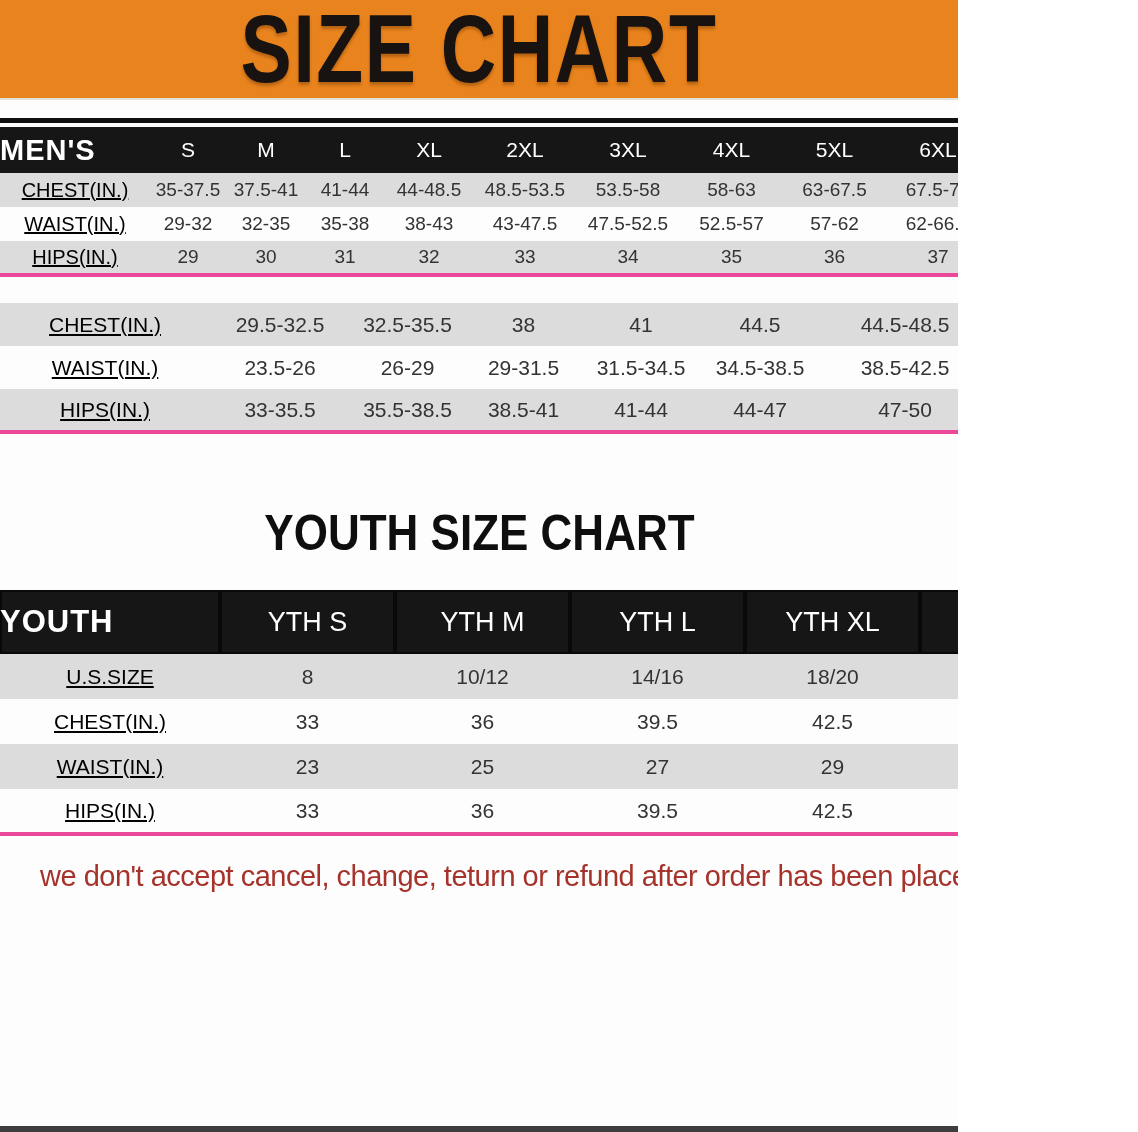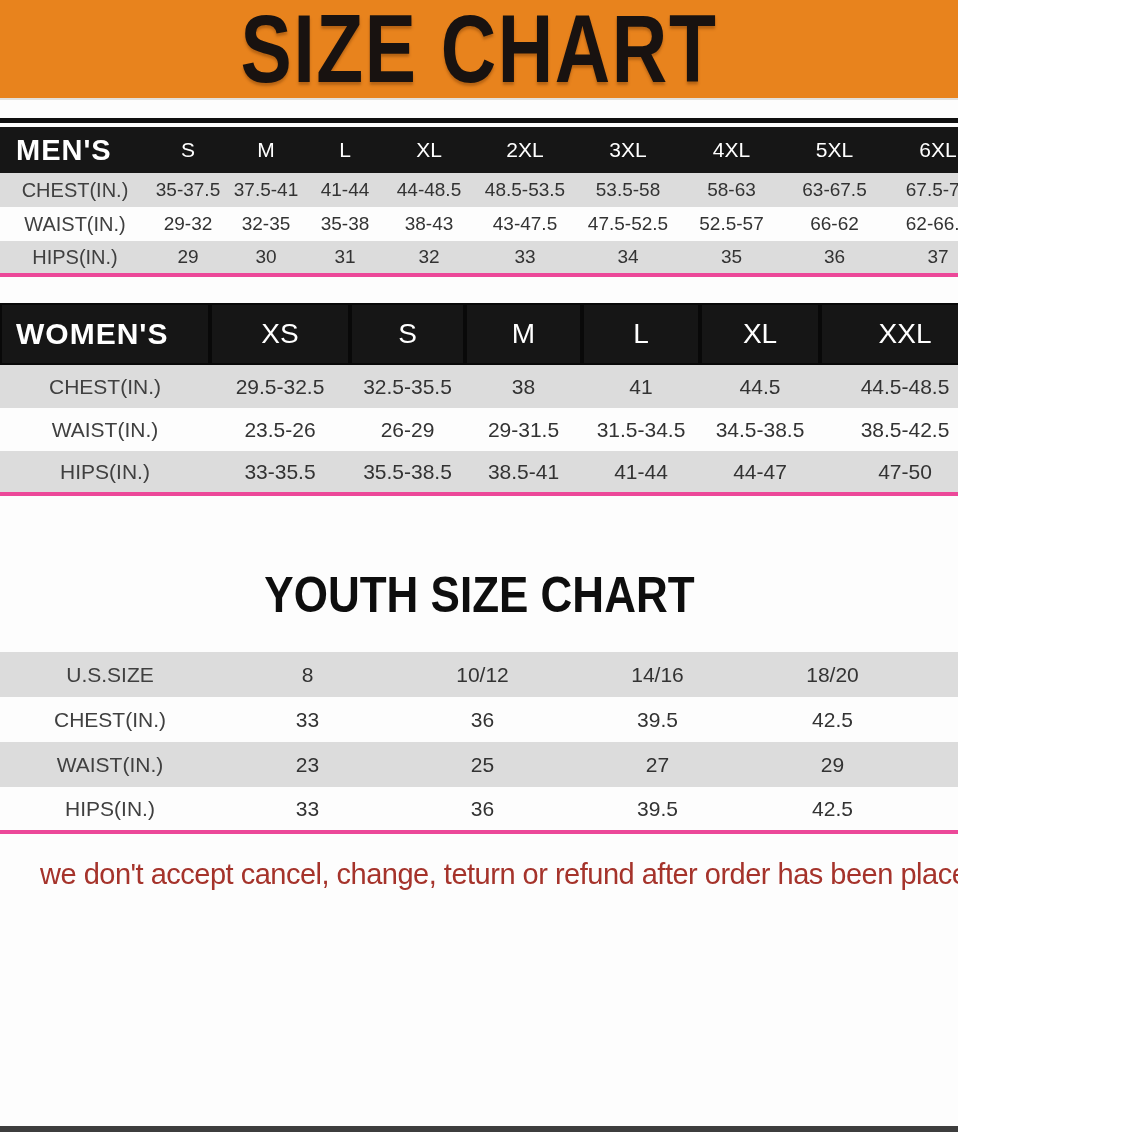--- a/index.html
+++ b/index.html
@@ -59,42 +59,41 @@
   th, td { overflow: hidden; white-space: nowrap; }
 
   .hdr-bar th {
     background: #161616;
     color: #ffffff;
     text-align: center;
     font-weight: normal;
   }
   .hdr-bar th.hdr-label {
     text-align: left;
-    padding-left: 16px;
     font-weight: bold;
   }
 
   .mens-wrap  { margin-top: 18px; }
   .mens  .hdr-bar th { height: 46px; font-size: 21px; }
   .mens  .hdr-bar th.hdr-label { font-size: 29px; letter-spacing: 1px; }
   .mens  td { height: 34px; font-size: 19px; }
   .mens  td.row-label { font-size: 20px; }
 
   .women-wrap { margin-top: 26px; }
   .women .hdr-bar th { height: 62px; font-size: 28px; box-shadow: inset 0 0 0 2px #090909; }
   .women .hdr-bar th.hdr-label { font-size: 30px; letter-spacing: 1px; }
   .women td { height: 43px; font-size: 21px; }
 
   .youth-wrap { margin-top: 28px; }
   .youth .hdr-bar th { height: 64px; font-size: 27px; box-shadow: inset 0 0 0 2px #090909; }
   .youth .hdr-bar th.hdr-label { font-size: 31px; letter-spacing: 1px; }
   .youth td { height: 45px; font-size: 21px; }
 
   td { text-align: center; color: #333333; }
-  td.row-label { color: #404040; }
+  td.row-label { color: #000000; text-decoration: underline; }
   tr.r-gray  td { background: #DCDCDC; }
   tr.r-white td { background: #fdfdfd; }
   tr:last-child td { border-bottom: 4px solid #ec4899; }
 
   
   .footer-note {
     margin-top: 17px;
     padding-left: 40px;
     padding-right: 24px;
     color: #A5332B;
@@ -166,21 +165,21 @@
       </tr>
       <tr class="r-white">
         <td class="row-label">WAIST(IN.)</td>
         <td>29-32</td>
         <td>32-35</td>
         <td>35-38</td>
         <td>38-43</td>
         <td>43-47.5</td>
         <td>47.5-52.5</td>
         <td>52.5-57</td>
-        <td>66-62</td>
+        <td>57-62</td>
         <td>62-66.5</td>
         <td></td>
       </tr>
       <tr class="r-gray">
         <td class="row-label">HIPS(IN.)</td>
         <td>29</td>
         <td>30</td>
         <td>31</td>
         <td>32</td>
         <td>33</td>
@@ -201,30 +200,20 @@
         <col style="width:210px">
           <col style="width:140px">
           <col style="width:115px">
           <col style="width:117px">
         <col style="width:118px">
           <col style="width:120px">
           <col style="width:170px">
           <col style="width:68px">
       </colgroup>
       <tbody>
-          <tr class="hdr-bar">
-        <th class="hdr-label">WOMEN'S</th>
-        <th>XS</th>
-        <th>S</th>
-        <th>M</th>
-        <th>L</th>
-        <th>XL</th>
-        <th>XXL</th>
-        <th></th>
-      </tr>
       <tr class="r-gray">
         <td class="row-label">CHEST(IN.)</td>
         <td>29.5-32.5</td>
         <td>32.5-35.5</td>
         <td>38</td>
         <td>41</td>
         <td>44.5</td>
         <td>44.5-48.5</td>
         <td></td>
       </tr>
@@ -260,20 +249,28 @@
     <table class="youth">
       <colgroup>
         <col style="width:220px">
           <col style="width:175px">
           <col style="width:175px">
         <col style="width:175px">
           <col style="width:175px">
           <col style="width:138px">
       </colgroup>
       <tbody>
+          <tr class="hdr-bar">
+        <th class="hdr-label">YOUTH</th>
+        <th>YTH S</th>
+        <th>YTH M</th>
+        <th>YTH L</th>
+        <th>YTH XL</th>
+        <th></th>
+      </tr>
       <tr class="r-gray">
         <td class="row-label">U.S.SIZE</td>
         <td>8</td>
         <td>10/12</td>
         <td>14/16</td>
         <td>18/20</td>
         <td></td>
       </tr>
       <tr class="r-white">
         <td class="row-label">CHEST(IN.)</td>

